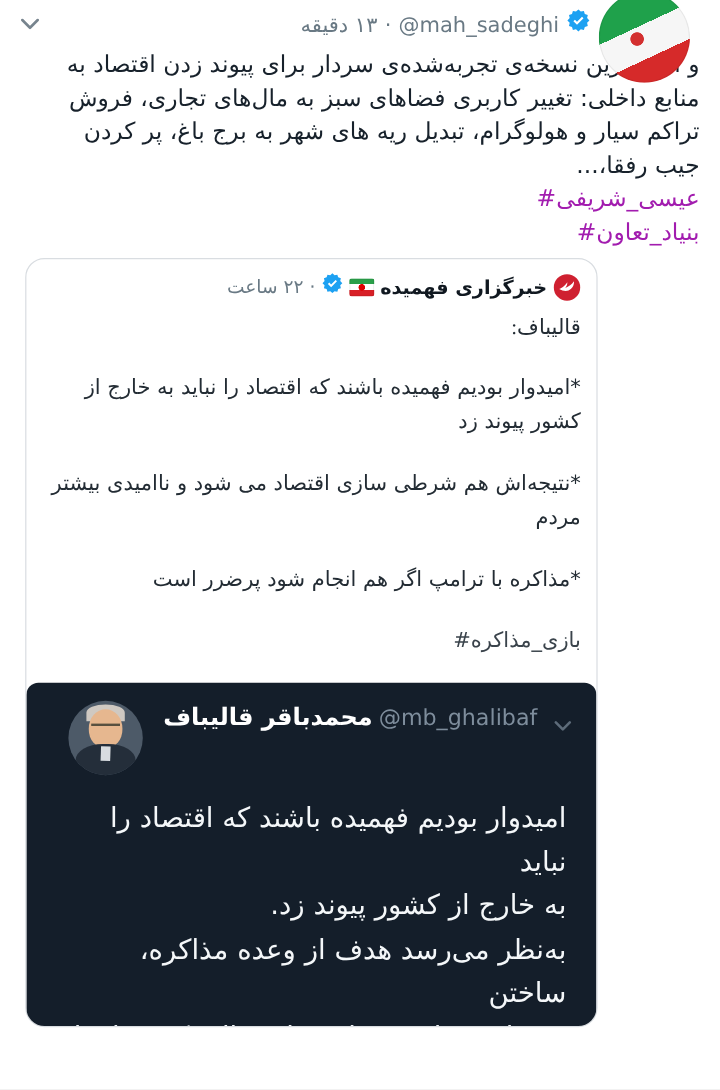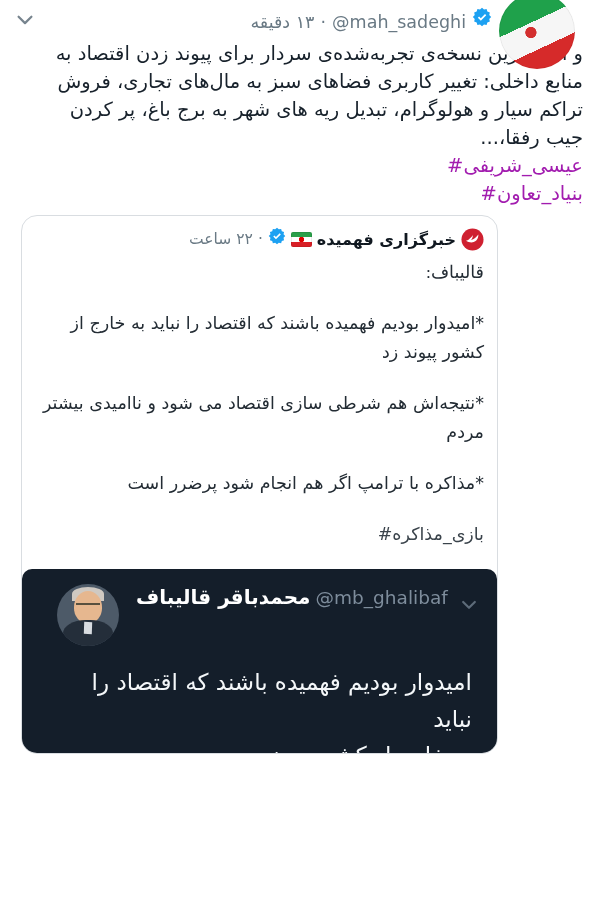--- a/index.html
+++ b/index.html
@@ -74,21 +74,21 @@
     padding:2px 13px 20px 13px;
     font-size:17.5px;line-height:29px;
     color:#232c34;text-align:right;
   }
   .q-lead{margin-top:4px;font-family:Liberation Serif, serif;}
   .q-body p{margin:22px 0 0 0;white-space:pre-line;}
   .q-tag{margin-top:22px;color:#3a434b;}
   
   .g-image{
     position:relative;
-    width:100%;height:184px;
+    width:100%;height:286px;
     background:#141e2a;
     border-radius:10px 10px 0 0;
     overflow:hidden;
     color:#f4f7f9;
   }
   .g-header{
     display:flex;direction:ltr;align-items:flex-start;
     padding:15px 18px 0 35px;
   }
   .g-avatar{

